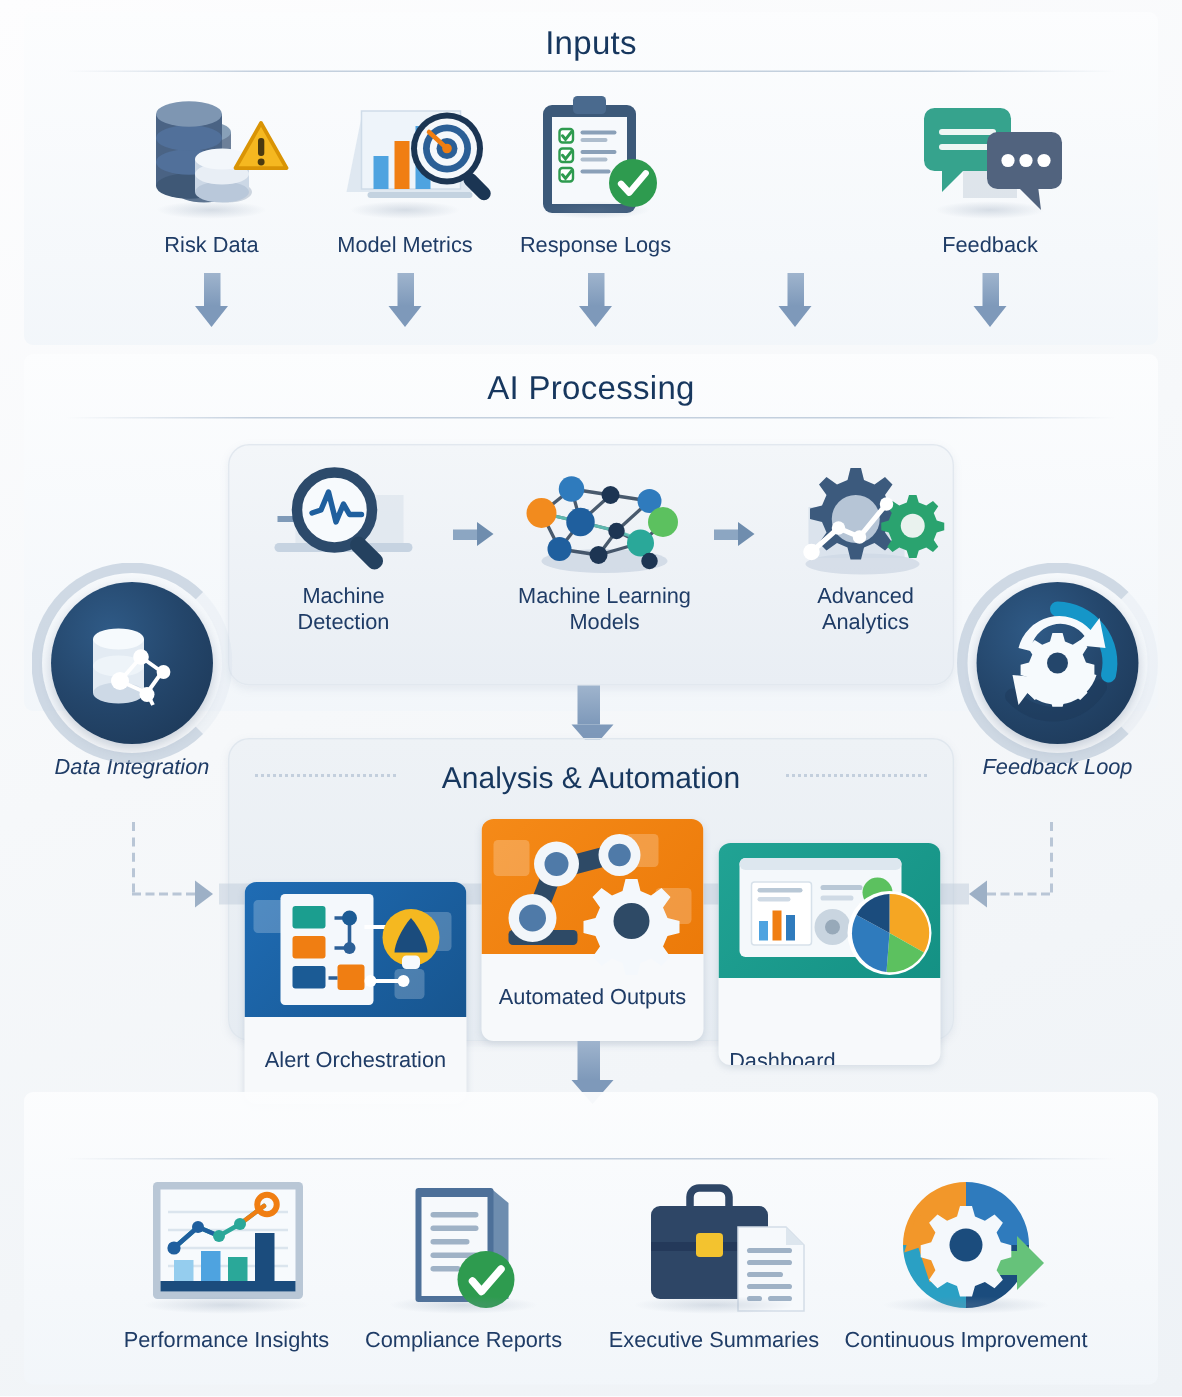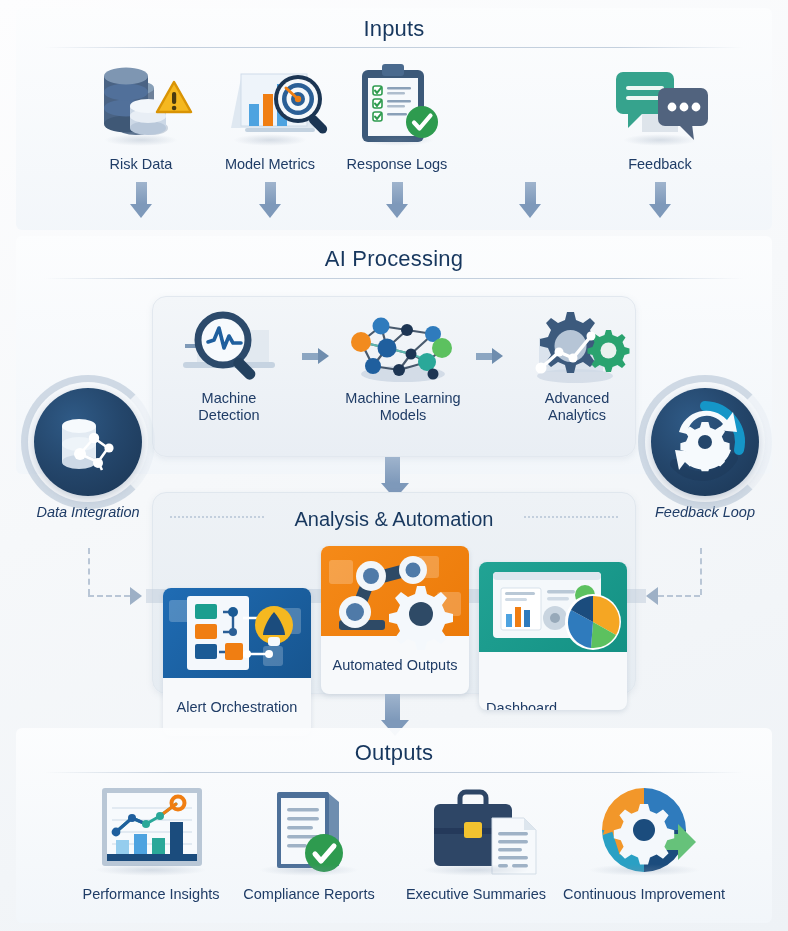--- a/index.html
+++ b/index.html
@@ -562,21 +562,20 @@
   <div class="dashvert" style="left:700px; top:548px; height:47px;"></div>
   <div class="dashline" style="left:658px; top:595px; width:42px;"></div>
   <div class="sidearrow left" style="left:646px; top:587px;"></div>
 
   <div class="darrow big" style="left:381px; top:694px;">
     <div class="stem"></div>
       <div class="head"></div>
     </div>
 
   <div class="band band-outputs"></div>
-  <div class="band-title" style="top:740px">Outputs</div>
   <div class="band-rule" style="top:772px; left:44px; right:44px;"></div>
 
   <div class="tile" style="left:72px; top:782px; width:158px;">
     <div class="art" style="height:98px;">
       <div class="shadow-ellipse" style="width:112px;"></div>
       <svg width="158" height="98" viewBox="0 0 158 98">
         <g transform="translate(30,6)">
           <rect x="0" y="0" width="100" height="78" rx="3" fill="#b9c7d6"></rect>
           <rect x="5" y="5" width="90" height="68" fill="#f7fafd"></rect>
           <g stroke="#dbe5ee" stroke-width="1.6">

